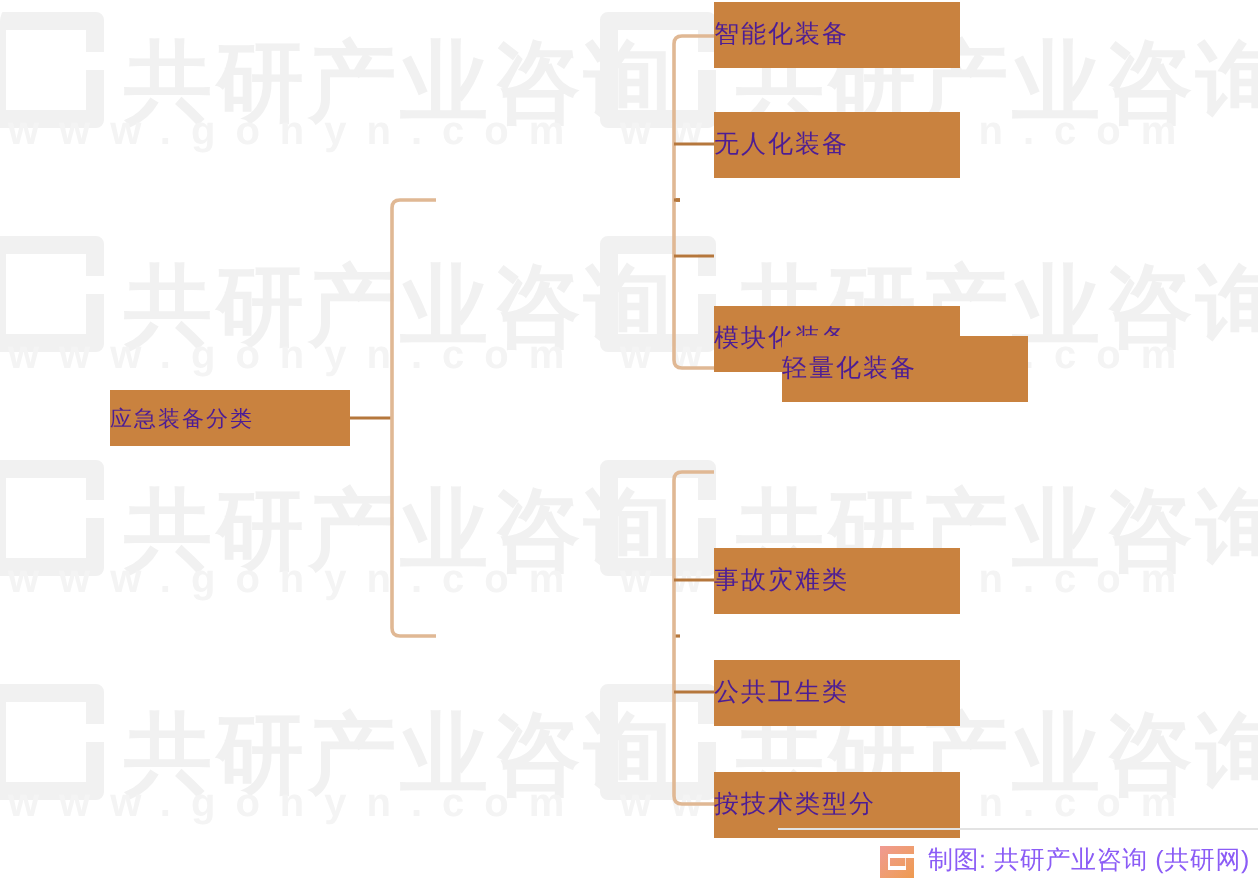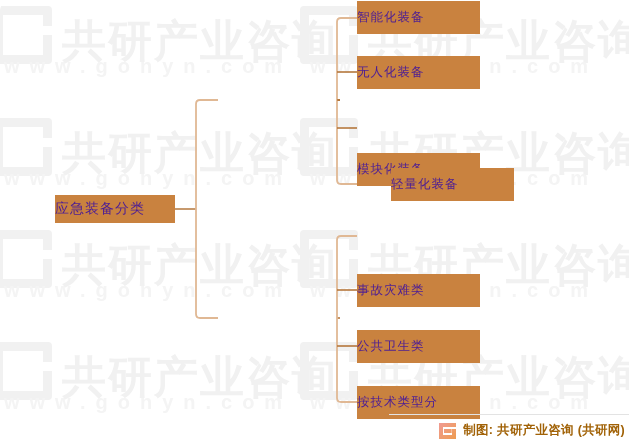--- a/index.html
+++ b/index.html
@@ -43,21 +43,21 @@
     background:#c9823f;
     color:#4c1d95;
     display:flex;
     align-items:center;
     justify-content:flex-start;
     font-size:13px;
     letter-spacing:1px;
     box-sizing:border-box;
     z-index:3;
   }
-  .node.root{width:120px;height:28px;left:55px;top:195px;font-size:14px;}
+  .node.root{width:120px;height:28px;left:55px;top:195px;font-size:11px;}
   .node.branch{width:122px;height:35px;left:218px;font-size:12.5px;}
   .node.leaf{width:123px;height:33px;left:357px;font-size:12.5px;}
 
   
   .footer-rule{
     position:absolute;left:389px;top:414px;width:240px;height:1px;
     background:#e3e3e3;z-index:3;
   }
   .footer{
     position:absolute;left:389px;top:419px;width:240px;height:23px;
@@ -73,21 +73,21 @@
        linear-gradient(#000 0 0) 0 100%/100% 4px no-repeat,
        linear-gradient(#000 0 0) 100% 100%/4px 60% no-repeat,
        linear-gradient(#000 0 0) 55% 55%/45% 4px no-repeat;
     mask:
        linear-gradient(#000 0 0) 0 0/100% 4px no-repeat,
        linear-gradient(#000 0 0) 0 0/4px 100% no-repeat,
        linear-gradient(#000 0 0) 0 100%/100% 4px no-repeat,
        linear-gradient(#000 0 0) 100% 100%/4px 60% no-repeat,
        linear-gradient(#000 0 0) 55% 55%/45% 4px no-repeat;
   }
-  .footer-text{font-size:12.5px;color:#a16207;white-space:nowrap;letter-spacing:0.3px;font-weight:bold;}
+  .footer-text{font-size:12.5px;color:#8b5cf6;white-space:nowrap;letter-spacing:0.3px;}
 </style>
 </head>
 <body>
 
 <div id="stage">
 
   <div class="wm-layer">
     <div class="wm wm-big" style="left:-6px;top:6px;"><span class="wm-mark"></span><span>共研产业咨询</span></div>
     <div class="wm wm-url" style="left:4px;top:56px;">www.gonyn.com</div>
     <div class="wm wm-big" style="left:300px;top:6px;"><span class="wm-mark"></span><span>共研产业咨询</span></div>

